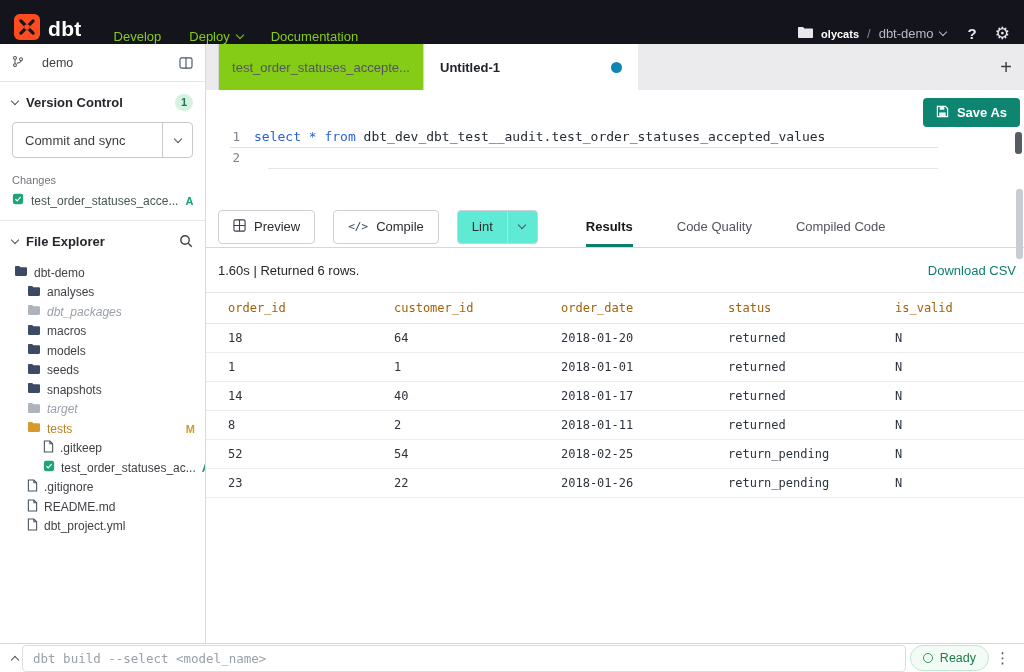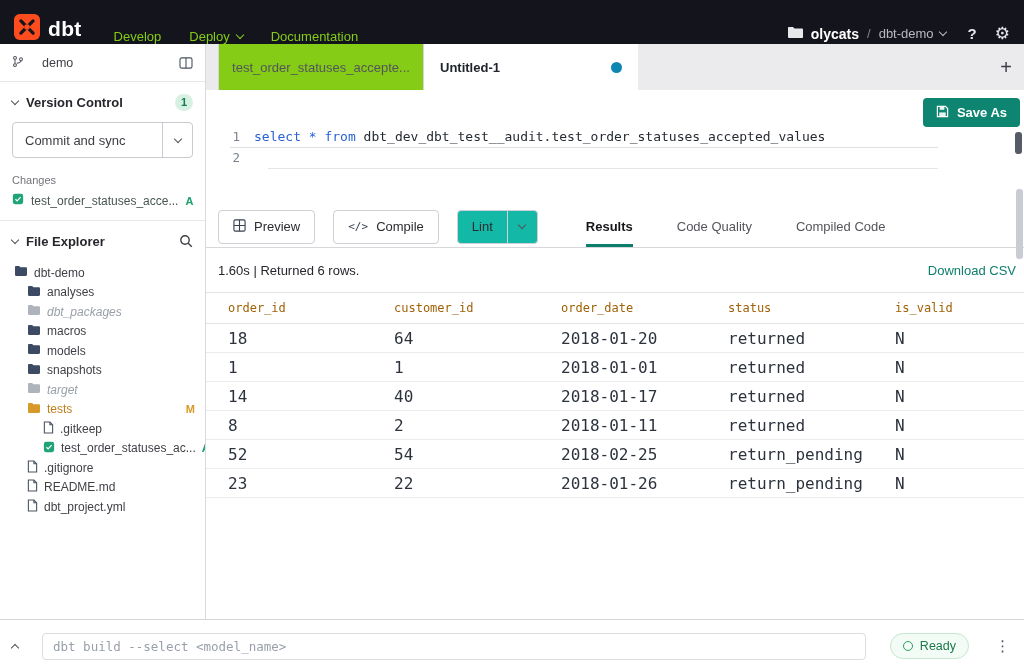--- a/index.html
+++ b/index.html
@@ -5,21 +5,21 @@
   * { box-sizing: border-box; margin: 0; padding: 0; }
   html,body { background:#fff; font-family:"Liberation Sans",sans-serif; }
   .app { width:1024px; height:672px; display:flex; flex-direction:column; overflow:hidden; background:#fff; position:relative; border:0; }
 
   
   .topnav { height:44px; flex-shrink:0; background:#14141d; display:flex; align-items:flex-end; padding:0 14px; color:#f4f4f5; }
   .brand { display:flex; align-items:center; gap:8px; margin-right:32px; }
   .brand .word { font-size:21px; font-weight:700; color:#fff; letter-spacing:.3px; }
   .navlink { font-size:13px; font-weight:500; color:#84cc16; margin-right:28px; display:flex; align-items:center; gap:7px; cursor:pointer; }
   .nav-right { margin-left:auto; display:flex; align-items:center; gap:8px; }
-  .nav-right .acct { font-size:14px; font-weight:700; color:#fff; }
+  .nav-right .acct { font-size:11px; font-weight:700; color:#fff; }
   .nav-right .sep { color:#84848f; font-size:13px; }
   .nav-right .proj { color:#b9b9c4; font-size:13px; display:flex; align-items:center; gap:6px; }
   .nav-right .help { font-size:15px; font-weight:700; color:#e8e8ec; margin-left:14px; }
   .nav-right .gear { font-size:17px; color:#e8e8ec; margin-left:10px; }
   .chev { width:6px; height:6px; border-right:1.5px solid currentColor; border-bottom:1.5px solid currentColor; transform:rotate(45deg); display:inline-block; margin-top:-3px; }
   .chev.up { transform:rotate(-135deg); margin-top:4px; }
 
   
   .body { flex:1; display:flex; overflow:hidden; }
 
@@ -64,40 +64,40 @@
   .codetext { color:#262b33; }
   .kw { color:#2a63d4; }
   .rule1 { position:absolute; left:24px; top:57px; width:708px; border-top:1px solid #dfe1e5; }
   .rule2 { position:absolute; left:62px; top:78px; width:670px; border-top:1px solid #e3e5e9; }
   .ed-scroll { position:absolute; right:2px; top:42px; width:7px; height:22px; background:#565c66; border-radius:3px; cursor:pointer; }
 
   .toolbar { height:42px; display:flex; align-items:stretch; padding:0 12px; gap:18px; border-bottom:1px solid #d7d7db; flex-shrink:0; }
   .tgroup { display:flex; align-items:center; gap:18px; }
   .tbtn { height:34px; display:flex; align-items:center; gap:8px; border:1px solid #cfcfd5; background:#fff; border-radius:4px; padding:0 14px; font-size:13px; color:#2b2b31; font-family:inherit; cursor:pointer; }
   .tbtn .cg { font-family:"DejaVu Sans Mono",monospace; font-size:11px; color:#374151; }
-  .lint-split { display:flex; align-items:stretch; height:34px; border:1px solid #cfcfd5; border-radius:4px; background:#14b8a6; }
+  .lint-split { display:flex; align-items:stretch; height:34px; border:1px solid #cfcfd5; border-radius:4px; background:#5eead4; }
   .lint-split .lbl { display:flex; align-items:center; padding:0 14px; font-size:13px; color:#2b2b31; cursor:pointer; }
   .lint-split .dd { width:30px; border-left:1px solid #cfcfd5; display:flex; align-items:center; justify-content:center; color:#52525b; cursor:pointer; }
   .rtabs { margin-left:30px; display:flex; gap:44px; }
   .rtab { display:flex; align-items:center; font-size:13px; color:#54545c; border-bottom:3px solid transparent; padding-top:3px; cursor:pointer; }
   .rtab.active { color:#16161a; font-weight:600; border-bottom-color:#0d7d6c; }
 
   .resultsbar { height:44px; display:flex; align-items:center; justify-content:space-between; padding:0 6px 0 12px; flex-shrink:0;gap:13px; }
   .summary { font-size:13px; color:#26262c; }
   .dl { font-size:13px; color:#0d7d6c; font-weight:500; padding-right:2px; cursor:pointer; }
 
   .tablewrap { flex:1; overflow:hidden; }
   table { width:100%; border-collapse:collapse; table-layout:fixed; font-family:"DejaVu Sans Mono",monospace; }
   th { font-weight:400; font-size:12px; color:#a16207; text-align:left; height:31px; border-top:1px solid #e2e2e7; border-bottom:1px solid #e2e2e7; padding:0 0 0 22px; }
-  td { font-size:16px; color:#2d333d; height:29px; border-bottom:1px solid #ededf0; padding:0 0 0 22px; }
+  td { font-size:12px; color:#2d333d; height:29px; border-bottom:1px solid #ededf0; padding:0 0 0 22px; }
 
   .main-scroll { position:absolute; right:1px; top:145px; width:7px; height:70px; background:#c9ccd2; border-radius:3px; cursor:pointer; }
 
   
-  .commandbar { height:53px; border-top:1px solid #d7d7db; display:flex; align-items:center; padding:0 12px; gap:24px; flex-shrink:0; background:#fff; }
+  .commandbar { height:29px; border-top:1px solid #d7d7db; display:flex; align-items:center; padding:0 12px; gap:4px; flex-shrink:0; background:#fff; }
   .collapse { color:#52525b; display:flex; align-items:center; cursor:pointer; }
   .cmd-input { flex:1; height:27px; border:1px solid #dcdce1; border-radius:4px; display:flex; align-items:center; padding:0 10px; font-family:"DejaVu Sans Mono",monospace; font-size:12.5px; color:#9aa0aa; cursor:text; }
   .ready { height:26px; border:1px solid #c4e6d0; background:#f3fbf6; border-radius:13px; display:flex; align-items:center; gap:7px; padding:0 12px; font-size:12.5px; color:#1c7a49; font-weight:500; }
   .ready .ring { width:10px; height:10px; border:1.5px solid #2ba05f; border-radius:50%; }
   .kebab { font-size:15px; color:#4b5563; cursor:pointer; padding:0 2px; }
 </style>
 </head>
 <body>
 
 <div class="app">
@@ -223,20 +223,26 @@
         <div class="trow l1">
           <span><svg width="14" height="12" viewBox="0 0 16 14">
                 <path d="M1 2.5c0-.8.6-1.4 1.4-1.4h3.4l1.5 1.6h6.3c.8 0 1.4.6 1.4 1.4v7.4c0 .8-.6 1.4-1.4 1.4H2.4A1.4 1.4 0 0 1 1 11.5z" fill="#3c4a63"></path>
               </svg></span>
           <span>models</span>
         </div>
         <div class="trow l1">
           <span><svg width="14" height="12" viewBox="0 0 16 14">
                 <path d="M1 2.5c0-.8.6-1.4 1.4-1.4h3.4l1.5 1.6h6.3c.8 0 1.4.6 1.4 1.4v7.4c0 .8-.6 1.4-1.4 1.4H2.4A1.4 1.4 0 0 1 1 11.5z" fill="#3c4a63"></path>
               </svg></span>
+          <span>seeds</span>
+        </div>
+        <div class="trow l1">
+          <span><svg width="14" height="12" viewBox="0 0 16 14">
+                <path d="M1 2.5c0-.8.6-1.4 1.4-1.4h3.4l1.5 1.6h6.3c.8 0 1.4.6 1.4 1.4v7.4c0 .8-.6 1.4-1.4 1.4H2.4A1.4 1.4 0 0 1 1 11.5z" fill="#3c4a63"></path>
+              </svg></span>
           <span>snapshots</span>
         </div>
         <div class="trow l1 muted">
           <span><svg width="14" height="12" viewBox="0 0 16 14">
                 <path d="M1 2.5c0-.8.6-1.4 1.4-1.4h3.4l1.5 1.6h6.3c.8 0 1.4.6 1.4 1.4v7.4c0 .8-.6 1.4-1.4 1.4H2.4A1.4 1.4 0 0 1 1 11.5z" fill="#aeb3bc"></path>
               </svg></span>
           <span>target</span>
         </div>
         <div class="trow l1 amber">
           <span><svg width="14" height="12" viewBox="0 0 16 14">

